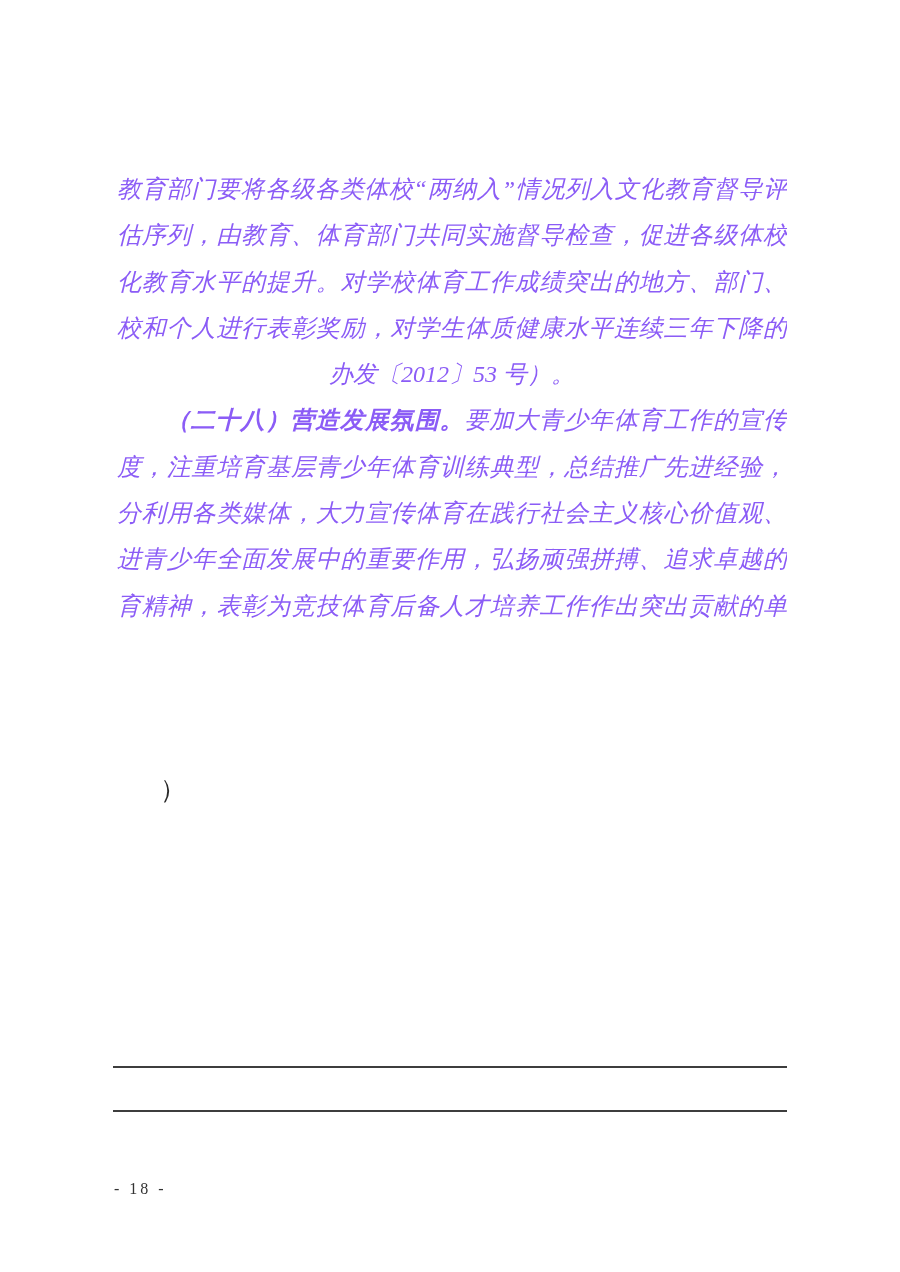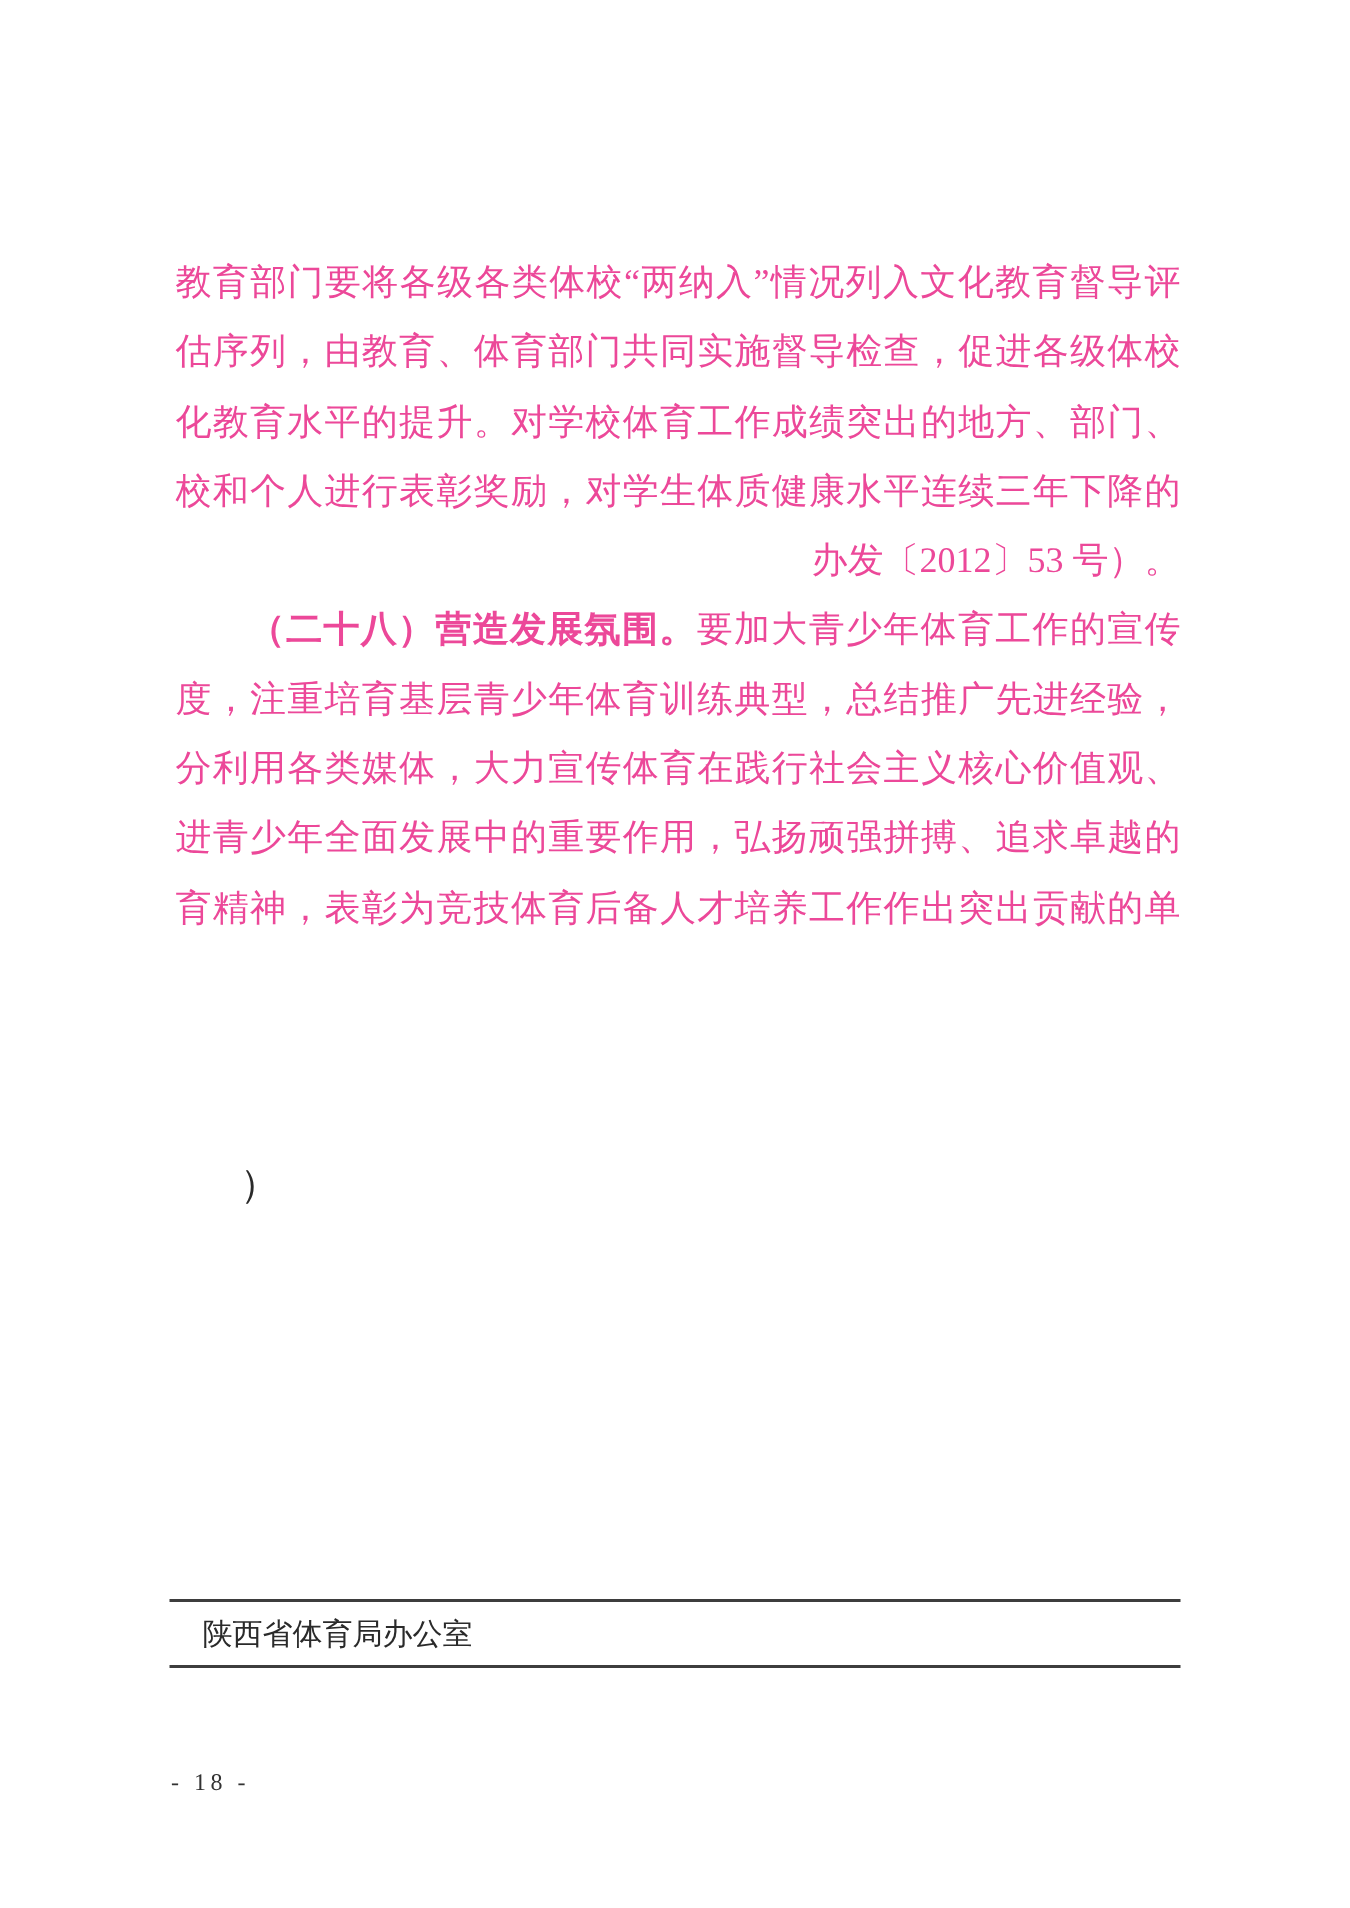--- a/index.html
+++ b/index.html
@@ -13,34 +13,35 @@
     color: #1f1f1f;
     overflow: hidden;
   }
   .doc-body {
     position: absolute;
     left: 117px;
     top: 166px;
     width: 670px;
     font-size: 24px;
     line-height: 46.3px;
-    color: #ec4899;
+    color: #8b5cf6;
+    font-style: italic;
   }
   .text-line {
     height: 46.3px;
     white-space: nowrap;
   }
   .text-line.justified {
     text-align: justify;
     text-align-last: justify;
     white-space: normal;
     overflow: hidden;
   }
   .text-line.plain {
-    text-align: right;
+    text-align: center;
   }
   .para-heading {
     font-weight: bold;
   }
   .indent {
     display: inline-block;
     width: 48px;
   }
   .stray-paren {
     position: absolute;
@@ -89,18 +90,17 @@
     <div class="text-line justified"><span class="indent"></span><span class="para-heading">（二十八）营造发展氛围。</span><span>要加大青少年体育工作的宣传力</span></div>
     <div class="text-line justified">度，注重培育基层青少年体育训练典型，总结推广先进经验，充</div>
     <div class="text-line justified">分利用各类媒体，大力宣传体育在践行社会主义核心价值观、促</div>
     <div class="text-line justified">进青少年全面发展中的重要作用，弘扬顽强拼搏、追求卓越的体</div>
     <div class="text-line justified">育精神，表彰为竞技体育后备人才培养工作作出突出贡献的单位</div>
   </div>
 
   <div class="stray-paren">）</div>
 
   <div class="footer-box">
-    <span>陕西省体育局办公室</span>
   </div>
 
   <div class="page-number">- 18 -</div>
 
 </div>
 
 </body></html>

